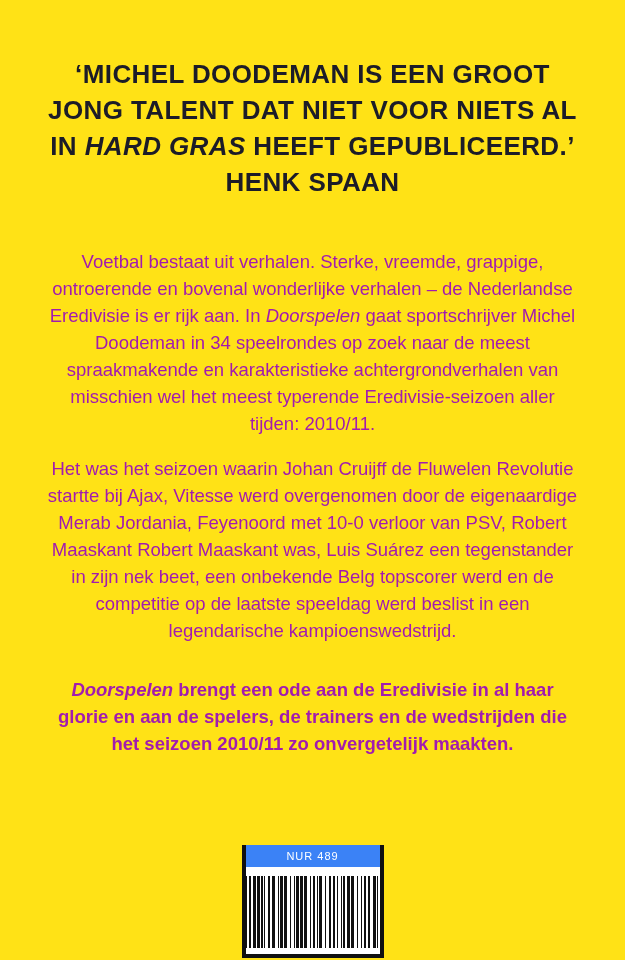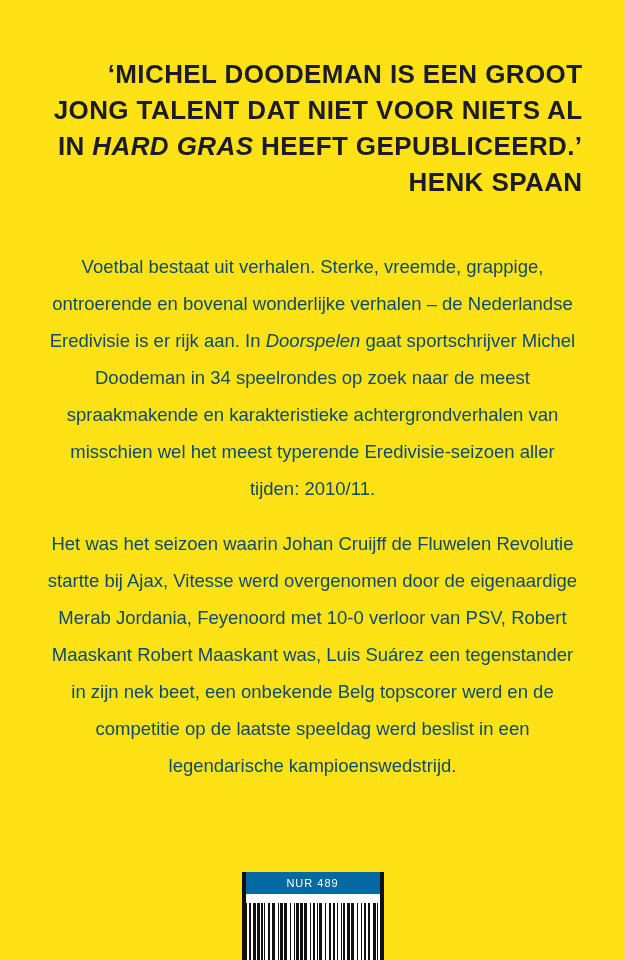--- a/index.html
+++ b/index.html
@@ -14,34 +14,34 @@
     color: #1C1C28;
     display: flex;
     flex-direction: column;
     align-items: center;
     overflow: hidden;
   }
 
   .quote {
     margin-top: 56px;
     width: 540px;
-    text-align: right;
+    text-align: center;
     font-weight: bold;
     font-size: 26px;
     line-height: 36px;
     letter-spacing: 0.4px;
     color: #1C1C28;
   }
 
   .body-copy {
     width: 530px;
     text-align: center;
     font-size: 18.5px;
-    line-height: 37px;
-    color: #0c4a6e;
+    line-height: 27px;
+    color: #a21caf;
   }
 
   .para-1 { margin-top: 48px; }
   .para-2 { margin-top: 18px; }
   .para-3 { margin-top: 32px; font-weight: bold; }
 
   .barcode-block {
     margin-top: 88px;
     width: 142px;
     background: #101010;
@@ -53,21 +53,21 @@
   }
 
   .nur-bar {
     height: 22px;
     display: flex;
     align-items: center;
     justify-content: center;
     color: #ffffff;
     font-size: 11px;
     letter-spacing: 1px;
-    background: #0369a1;
+    background: #3b82f6;
   }
 
   .barcode-white {
     background: #ffffff;
     padding: 9px 8px 6px 8px;
     display: flex;
     flex-direction: column;
     align-items: center;
   }
 
@@ -84,20 +84,21 @@
 <body>
 
 <div class="cover">
 
   <div class="quote"><span>‘MICHEL DOODEMAN IS EEN GROOT JONG TALENT DAT NIET VOOR NIETS AL IN </span><span style="font-style: italic;">HARD GRAS</span><span> HEEFT GEPUBLICEERD.’ HENK SPAAN</span></div>
 
   <div class="body-copy para-1"><span>Voetbal bestaat uit verhalen. Sterke, vreemde, grappige, ontroerende en bovenal wonderlijke verhalen – de Nederlandse Eredivisie is er rijk aan. In </span><span style="font-style: italic;">Doorspelen</span><span> gaat sportschrijver Michel Doodeman in 34 speelrondes op zoek naar de meest spraakmakende en karakteristieke achtergrondverhalen van misschien wel het meest typerende Eredivisie-seizoen aller tijden: 2010/11.</span></div>
 
   <div class="body-copy para-2"><span>Het was het seizoen waarin Johan Cruijff de Fluwelen Revolutie startte bij Ajax, Vitesse werd overgenomen door de eigenaardige Merab Jordania, Feyenoord met 10-0 verloor van PSV, Robert Maaskant Robert Maaskant was, Luis Suárez een tegenstander in zijn nek beet, een onbekende Belg topscorer werd en de competitie op de laatste speeldag werd beslist in een legendarische kampioenswedstrijd.</span></div>
 
+  <div class="body-copy para-3"><span style="font-style: italic;">Doorspelen</span><span> brengt een ode aan de Eredivisie in al haar glorie en aan de spelers, de trainers en de wedstrijden die het seizoen 2010/11 zo onvergetelijk maakten.</span></div>
 
   <div class="barcode-block">
     <div class="nur-bar">NUR 489</div>
     <div class="barcode-white">
       <div class="barcode-bars">
           <div style="width: 1.35px; background: rgb(16, 16, 16);"></div>
           <div style="width: 1.35px; background: transparent;"></div>
           <div style="width: 1.35px; background: rgb(16, 16, 16);"></div>
           <div style="width: 2.7px; background: transparent;"></div>
           <div style="width: 1.35px; background: rgb(16, 16, 16);"></div>

